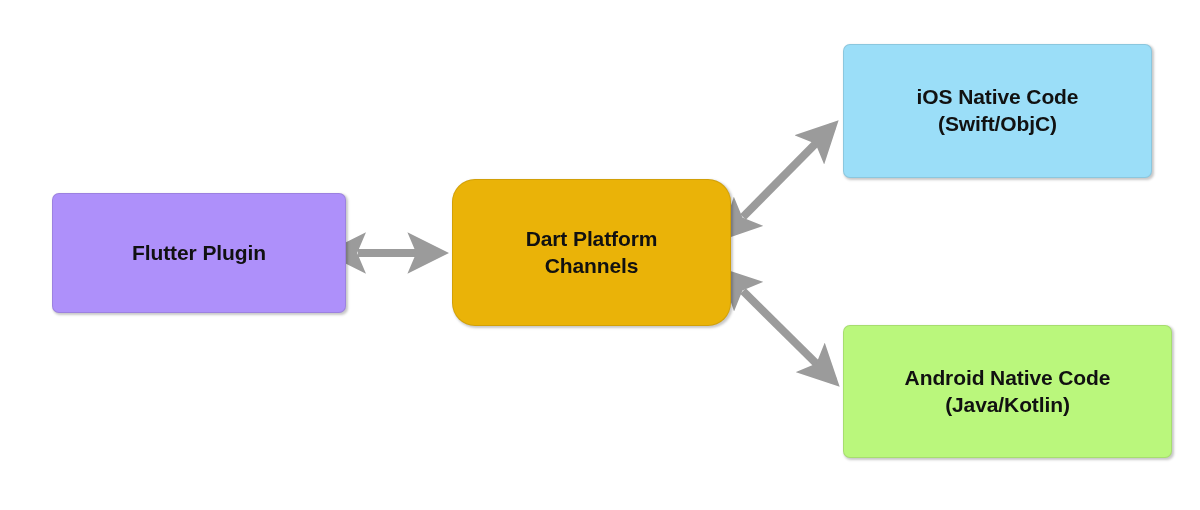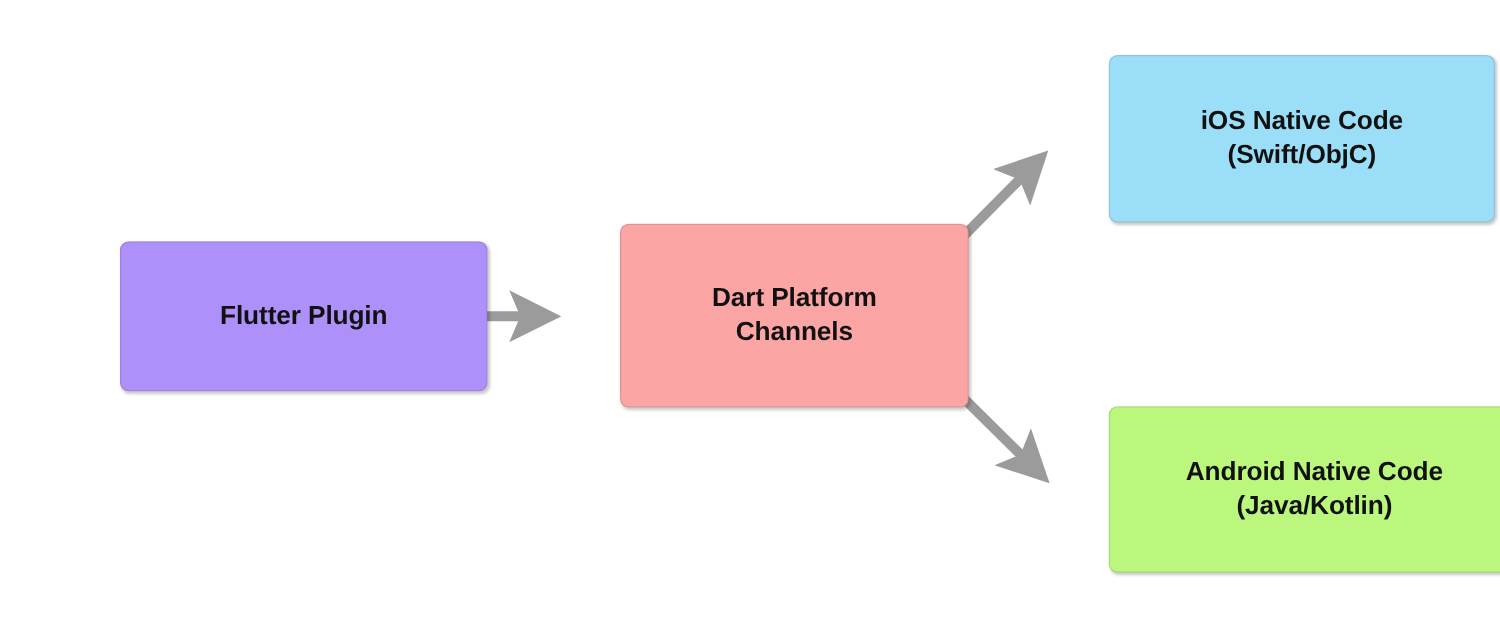--- a/index.html
+++ b/index.html
@@ -29,31 +29,31 @@
     text-align: center;
     color: #111111;
     font-weight: bold;
     font-size: 21px;
     line-height: 1.28;
     letter-spacing: -0.1px;
     box-shadow: 1.5px 1.5px 2.5px rgba(0,0,0,0.22);
     border: 1px solid rgba(0,0,0,0.10);
     padding: 4px 21px;
     user-select: none;
-    margin-left: 44px;
   }
   .node .label { white-space: pre-line; }
 
   #node-flutter-plugin {
     left: 52px; top: 193px; width: 294px; height: 120px;
     background: #AE90FA;
   }
   #node-dart-platform-channels {
     left: 452px; top: 179px; width: 279px; height: 147px;
-    background: #fca5a5;
+    background: #eab308;
+    border-radius: 23px;
   }
   #node-ios-native-code {
     left: 843px; top: 44px; width: 309px; height: 134px;
     background: #9BDEF8;
   }
   #node-android-native-code {
     left: 843px; top: 325px; width: 329px; height: 133px;
     background: #BAF77C;
   }
 

